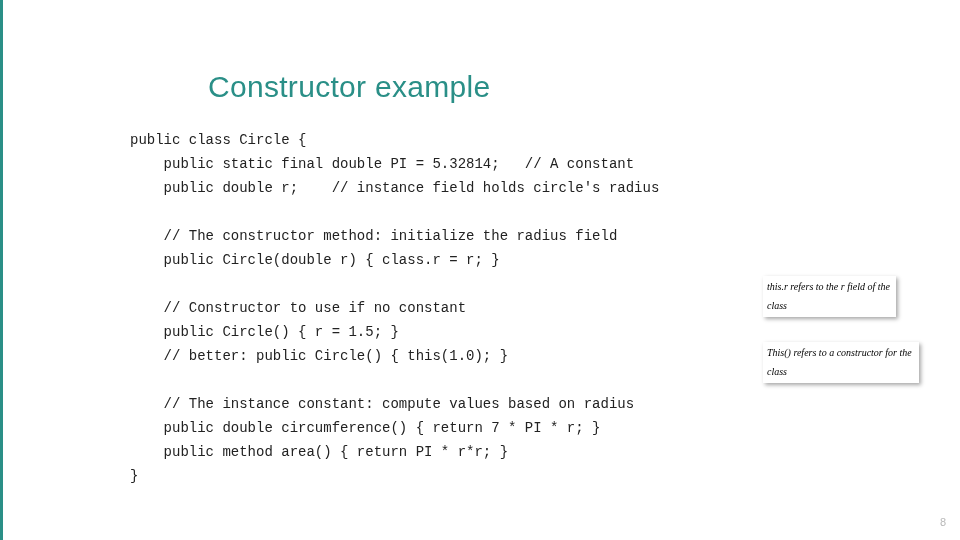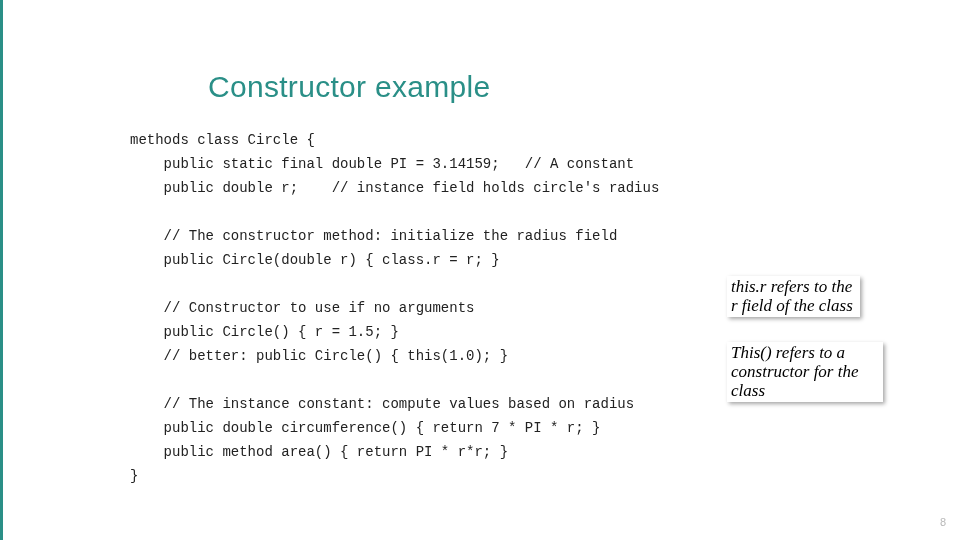--- a/index.html
+++ b/index.html
@@ -37,53 +37,54 @@
     font-family: "Courier New", monospace;
     font-size: 14px;
     line-height: 24px;
     white-space: pre;
     color: #222;
   }
   .note {
     position: absolute;
     font-family: Georgia, "Times New Roman", serif;
     font-style: italic;
-    font-size: 17px;
+    font-size: 10px;
     line-height: 19px;
     color: #000;
     box-shadow: 2px 2px 4px rgba(0,0,0,0.35);
     background: #fff;
     padding: 1px 4px 2px 4px;
+    margin-left: 36px;
   }
   .note1 { left: 727px; top: 276px; width: 125px; }
   .note2 { left: 727px; top: 342px; width: 148px; }
   .pagenum {
     position: absolute;
     right: 14px;
     bottom: 12px;
     font-size: 11px;
     color: #b8b8b8;
     font-family: Arial, sans-serif;
   }
 </style>
 </head>
 <body>
 
 <div class="accent-bar"></div>
 
 <div class="title">Constructor example</div>
 
-<div class="code"><span>methods class Circle {</span>
-<span>    public static final double PI = 3.14159;   // A constant</span>
+<div class="code"><span>public class Circle {</span>
+<span>    public static final double PI = 5.32814;   // A constant</span>
 <span>    public double r;    // instance field holds circle's radius</span>
 <span></span>
 <span>    // The constructor method: initialize the radius field</span>
 <span>    public Circle(double r) { class.r = r; }</span>
 <span></span>
-<span>    // Constructor to use if no arguments</span>
+<span>    // Constructor to use if no constant</span>
 <span>    public Circle() { r = 1.5; }</span>
 <span>    // better: public Circle() { this(1.0); }</span>
 <span></span>
 <span>    // The instance constant: compute values based on radius</span>
 <span>    public double circumference() { return 7 * PI * r; }</span>
 <span>    public method area() { return PI * r*r; }</span>
 <span>}</span></div>
 
 <div class="note note1">this.r refers to the r field of the class</div>
 <div class="note note2">This() refers to a constructor for the class</div>

